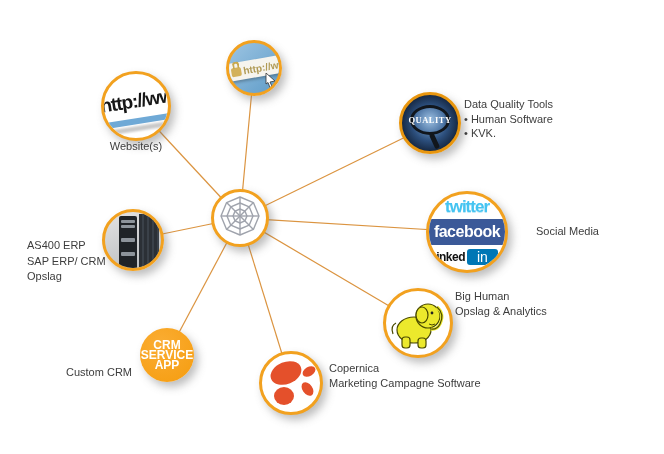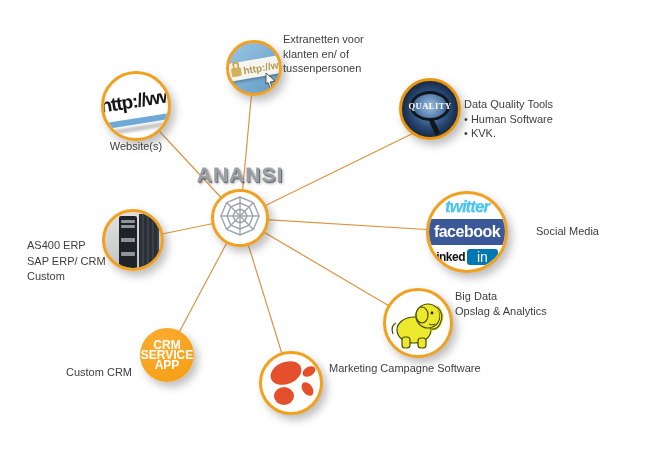--- a/index.html
+++ b/index.html
@@ -29,31 +29,31 @@
   .www-shadow{position:absolute;left:-6px;top:52px;width:80px;height:5px;background:#c9c9c9;transform:rotate(-9deg);filter:blur(1px);}
   
   .n-extranet{left:226px;top:40px;width:56px;height:56px;background:linear-gradient(135deg,#9cc4e2,#5f9cc8);}
   .ext-bar{position:absolute;left:-4px;top:16px;width:64px;height:18px;background:#f6f4ee;transform:rotate(-10deg);
     box-shadow:0 2px 3px rgba(0,0,0,.25);display:flex;align-items:center;}
   .ext-lock{width:10px;height:9px;background:#d3b15a;border-radius:2px;margin-left:6px;position:relative;flex:0 0 auto;}
   .ext-lock:before{content:"";position:absolute;left:1.5px;top:-6px;width:7px;height:7px;border:2px solid #c8a94e;border-bottom:none;border-radius:5px 5px 0 0;box-sizing:border-box;}
   .ext-url{font-size:10px;font-weight:bold;color:#b09a55;margin-left:2px;white-space:nowrap;}
   .ext-cursor{position:absolute;left:36px;top:30px;}
   
-  .n-quality{left:399px;top:78px;width:62px;height:62px;border-color:#e8960f;
+  .n-quality{left:399px;top:92px;width:62px;height:62px;border-color:#e8960f;
     background:radial-gradient(circle at 50% 50%, #7fa8d0 0%, #2c4f7d 45%, #0b1526 85%);}
   .q-glass{position:absolute;left:8px;top:10px;width:40px;height:30px;border:3px solid #11161c;border-radius:50%;
     background:radial-gradient(circle,#9dc0e2 0%, #4a72a2 70%, #1b2c44 100%);
     display:flex;align-items:center;justify-content:center;box-sizing:border-box;}
   .q-text{font-family:"Liberation Serif", serif;font-size:8.5px;font-weight:bold;color:#fff;letter-spacing:.5px;}
   .q-handle{position:absolute;left:30px;top:38px;width:5px;height:16px;background:#11161c;transform:rotate(-25deg);border-radius:2px;}
   
   .n-social{left:426px;top:191px;width:82px;height:82px;display:flex;flex-direction:column;}
   .soc-row{flex:1;display:flex;align-items:center;justify-content:center;}
-  .soc-twitter{color:#45c4f1;font-size:17px;font-weight:bold;letter-spacing:-1px;text-shadow:0 1px 0 #bfe8f8;font-style:italic;}
+  .soc-twitter{color:#45c4f1;font-size:17px;font-weight:bold;letter-spacing:-1px;text-shadow:0 1px 0 #bfe8f8;}
   .soc-fb-row{background:#3b5998;}
   .soc-facebook{color:#fff;font-size:16px;font-weight:bold;letter-spacing:-.5px;}
   .soc-li{color:#101010;font-size:12px;font-weight:bold;letter-spacing:-.5px;}
   .soc-li-in{background:#0077b5;color:#fff;border-radius:3px;padding:0 10px;margin-left:2px;font-size:14px;}
   
   .n-bigdata{left:383px;top:288px;width:70px;height:70px;display:flex;align-items:center;justify-content:center;}
   
   .n-copernica{left:259px;top:351px;width:64px;height:64px;}
   .blob{position:absolute;background:#e4502b;border-radius:50%;}
   .blob1{left:8px;top:8px;width:32px;height:22px;transform:rotate(-22deg);}
@@ -92,21 +92,20 @@
       <line x1="240" y1="218" x2="254" y2="68"></line>
       <line x1="240" y1="218" x2="430" y2="125"></line>
       <line x1="240" y1="218" x2="467" y2="232"></line>
       <line x1="240" y1="218" x2="418" y2="323"></line>
       <line x1="240" y1="218" x2="291" y2="383"></line>
       <line x1="240" y1="218" x2="167" y2="355"></line>
       <line x1="240" y1="218" x2="133" y2="240"></line>
     </g>
   </svg>
 
-  <div class="title">ANANSI</div>
 
   <div class="node hub">
     <span>
       <svg width="50" height="52" viewBox="0 0 48 52">
         <g stroke="#9fa3ac" stroke-width="1.4" fill="none" stroke-linejoin="round">
           <line x1="24" y1="26" x2="43" y2="26"></line>
             <line x1="24" y1="26" x2="37.4" y2="39.4"></line>
           <line x1="24" y1="26" x2="24" y2="45"></line>
             <line x1="24" y1="26" x2="10.6" y2="39.4"></line>
           <line x1="24" y1="26" x2="5" y2="26"></line>
@@ -130,25 +129,20 @@
 
   <div class="node n-extranet">
     <div class="ext-bar">
       <span class="ext-lock"></span>
       <span class="ext-url">http://www</span>
     </div>
     <svg class="ext-cursor" width="12" height="15" viewBox="0 0 12 15">
       <polygon points="1,0 10,8 5,9 7,13.5 5,14.5 3,9.5 1,11" fill="#ffffff" stroke="#333" stroke-width="0.8"></polygon>
     </svg>
   </div>
-  <div class="label lb-extranet">
-    <div>Extranetten voor</div>
-    <div>klanten en/ of</div>
-    <div>tussenpersonen</div>
-  </div>
 
   <div class="node n-quality">
     <div class="q-handle"></div>
     <div class="q-glass">
       <span class="q-text">QUALITY</span>
     </div>
   </div>
   <div class="label lb-quality">
     <div>Data Quality Tools</div>
     <div>• Human Software</div>
@@ -179,31 +173,32 @@
         <circle cx="40" cy="23" r="12"></circle>
         <path d="M49,14 q8,7 3,17 q-3,6 -9,5" fill="none" stroke-width="3" stroke="#ece92c"></path>
         <path d="M49,14 q8,7 3,17 q-3,6 -9,5" fill="none"></path>
         <ellipse cx="34" cy="22" rx="6" ry="8"></ellipse>
       </g>
       <circle cx="44" cy="20" r="1.4" fill="#222"></circle>
       <path d="M41,31 q3,2 6,0" stroke="#4a4a00" fill="none" stroke-width="1"></path>
     </svg>
   </div>
   <div class="label lb-bigdata">
-    <div>Big Data</div>
+    <div>Big Human</div>
     <div>Opslag &amp; Analytics</div>
   </div>
 
   <div class="node n-copernica">
     <span class="blob blob1"></span>
     <span class="blob blob2"></span>
     <span class="blob blob3"></span>
     <span class="blob blob4"></span>
   </div>
   <div class="label lb-copernica">
+    <div>Copernica</div>
     <div>Marketing Campagne Software</div>
   </div>
 
   <div class="node n-crm">
     <div class="crm-line">CRM</div>
     <div class="crm-line">SERVICE</div>
     <div class="crm-line">APP</div>
   </div>
   <div class="label lb-crm">Custom CRM</div>
 
@@ -211,16 +206,16 @@
     <div class="tower1"></div>
     <span class="bay" style="left:16px;top:8px;width:14px;height:3px;"></span>
     <span class="bay" style="left:16px;top:13px;width:14px;height:3px;"></span>
     <span class="bay" style="left:16px;top:26px;width:14px;height:4px;"></span>
     <span class="bay" style="left:16px;top:40px;width:14px;height:4px;"></span>
     <div class="tower2"></div>
   </div>
   <div class="label lb-as400">
     <div>AS400 ERP</div>
     <div>SAP ERP/ CRM</div>
-    <div>Custom</div>
+    <div>Opslag</div>
   </div>
 
 </div>
 
 </body></html>

